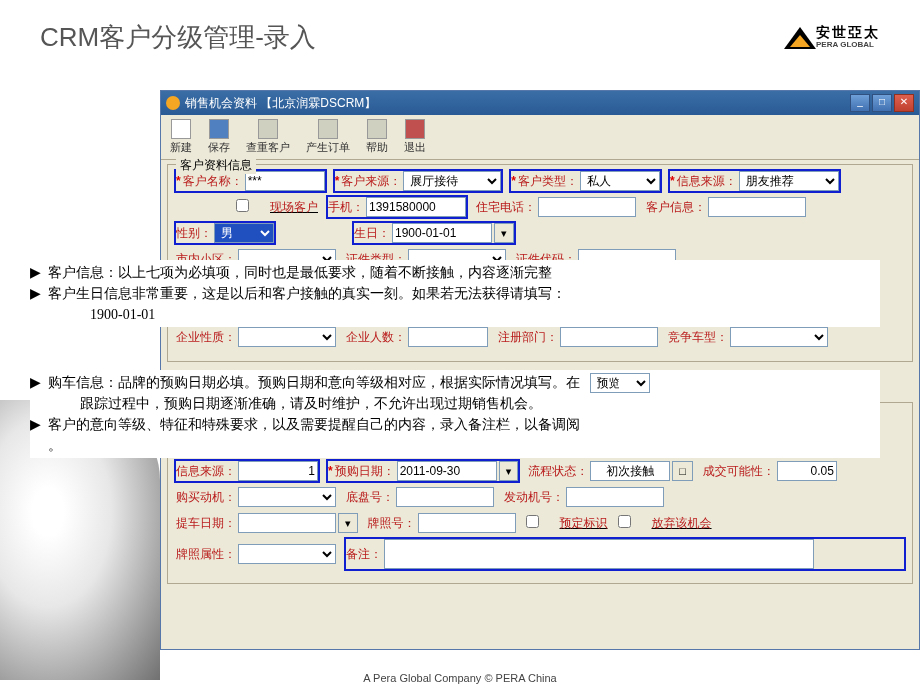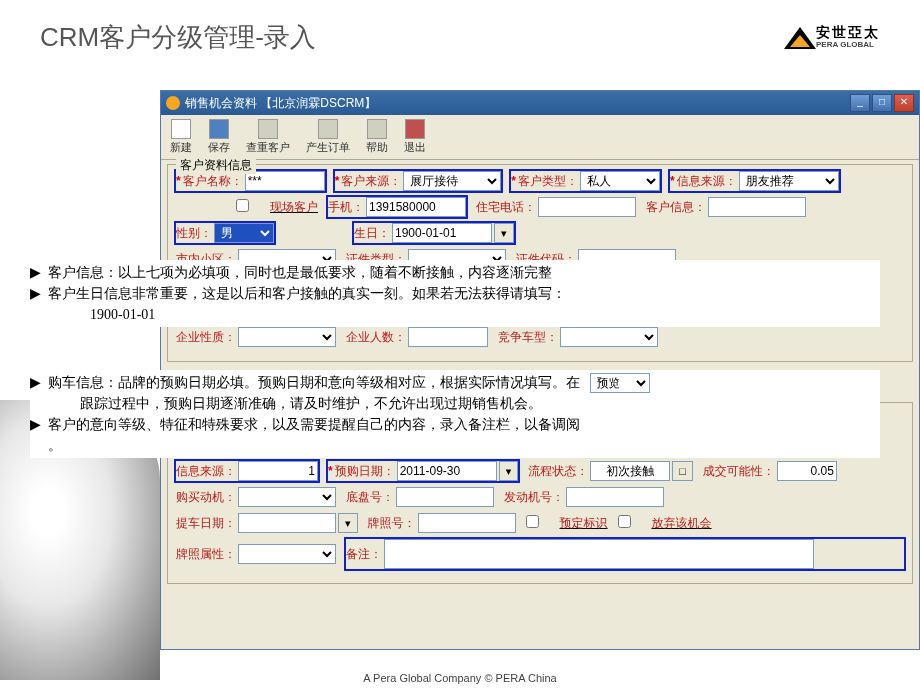--- a/index.html
+++ b/index.html
@@ -195,20 +195,24 @@
     <div class="row">
       <div class="field">
           <span class="lbl">企业性质：</span>
           <select class="w90"><option></option></select>
         </div>
       <div class="field">
           <span class="lbl">企业人数：</span>
           <input type="text" class="w80" style="">
         </div>
       <div class="field">
+          <span class="lbl">注册部门：</span>
+          <input type="text" class="w90" style="">
+        </div>
+      <div class="field">
           <span class="lbl">竞争车型：</span>
           <select class="w90"><option></option></select>
         </div>
     </div>
   </div>
 
   <div class="group" style="margin-top:40px">
     <span class="group-title">购车意向信息</span>
 
     <div class="row">

